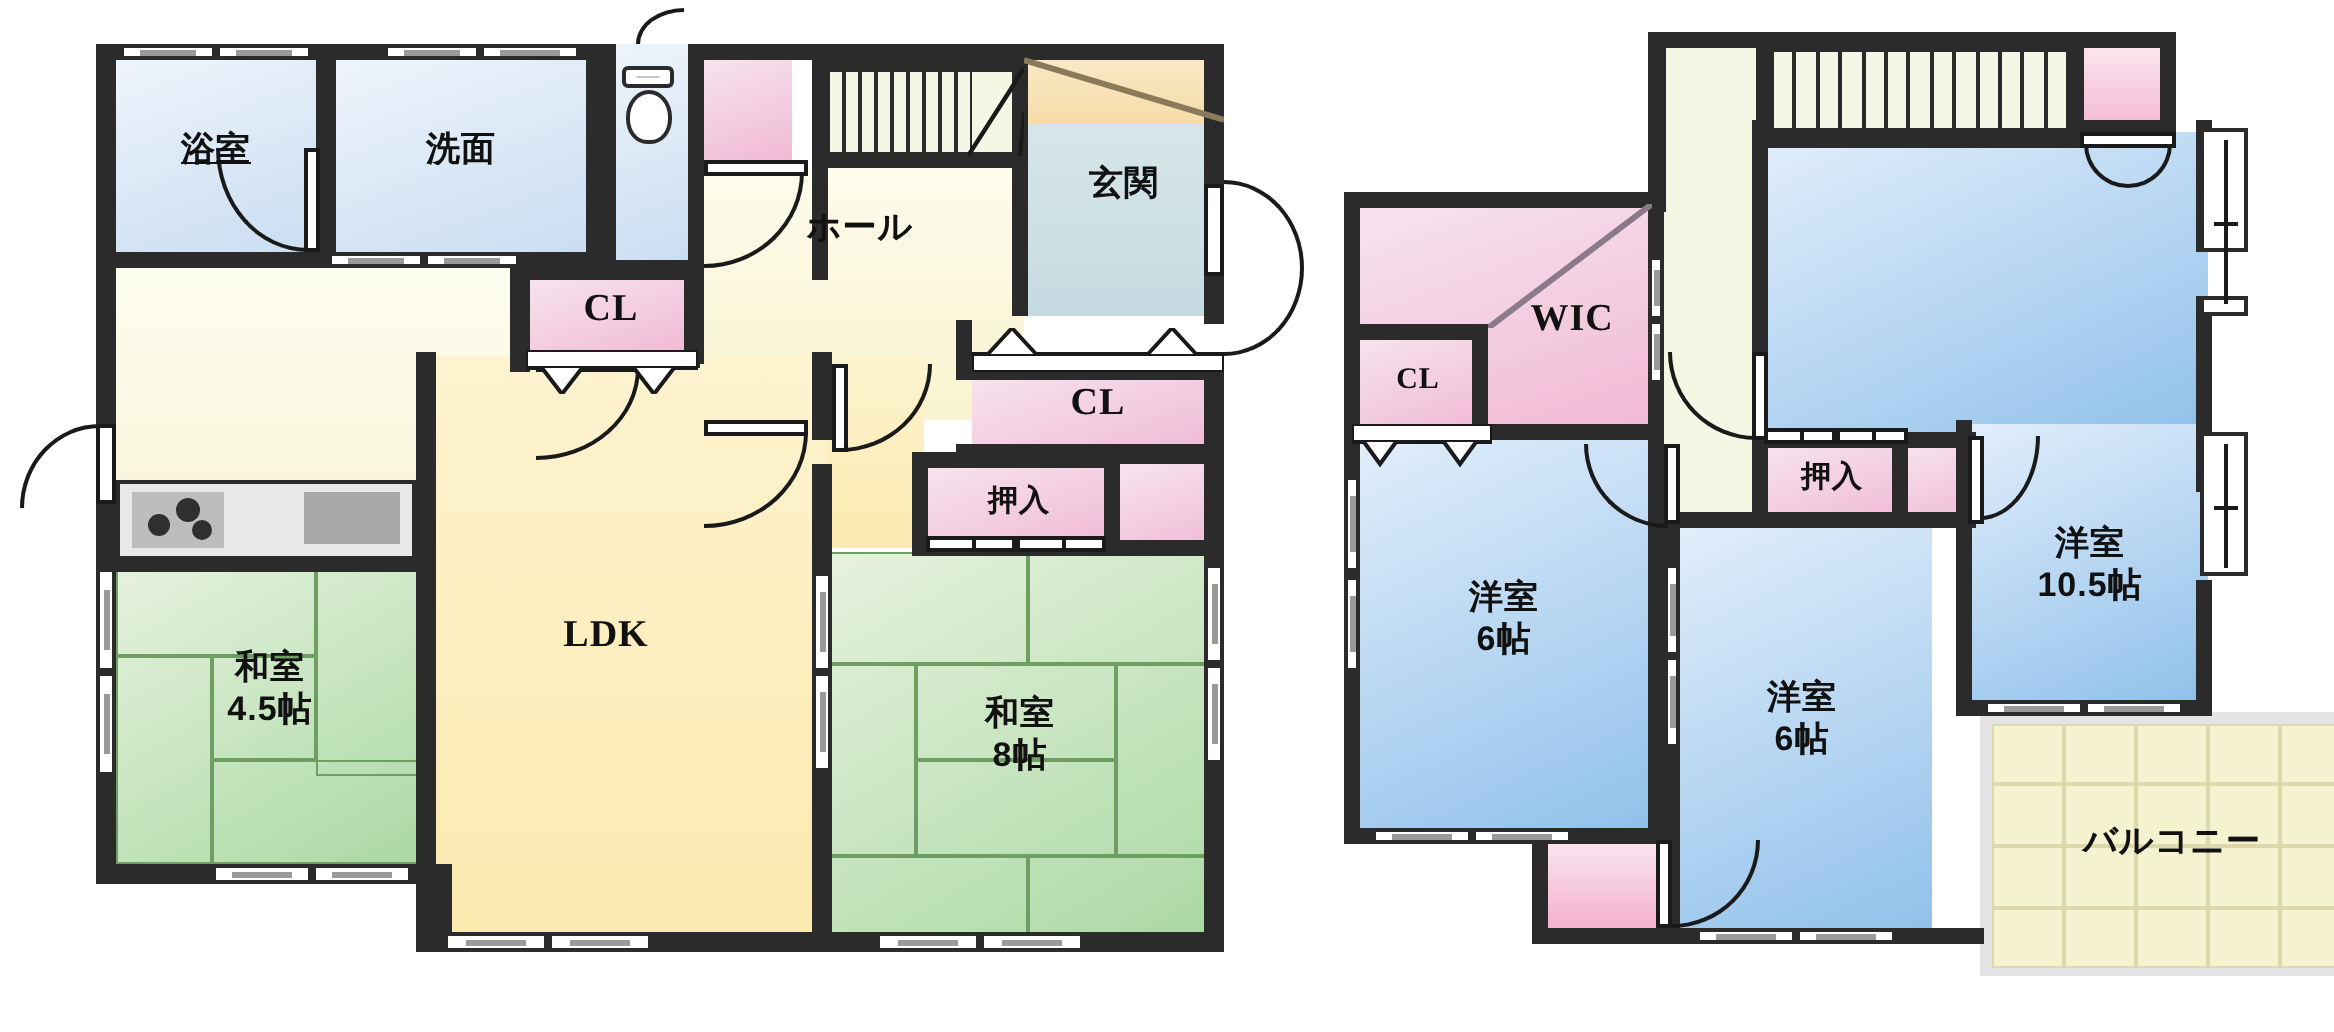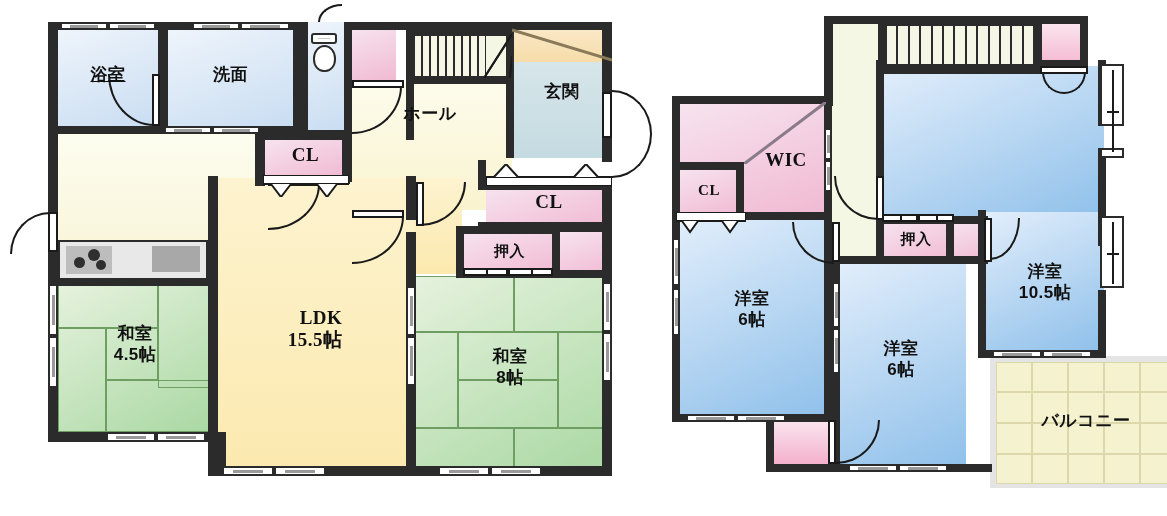--- a/index.html
+++ b/index.html
@@ -310,22 +310,21 @@
     <div class="slide" style="left:508px;top:268px;width:45px;height:8px;"></div>
 
     <div class="label lab-jp" style="left:58px;top:66px;width:100px;text-decoration:underline;">浴室</div>
     <div class="label lab-jp" style="left:168px;top:66px;width:125px;">洗面</div>
     <div class="label lab-jp" style="left:370px;top:105px;width:120px;">ホール</div>
     <div class="label lab-jp" style="left:512px;top:83px;width:100px;">玄関</div>
     <div class="label lab-lat" style="left:263px;top:145px;width:85px;">CL</div>
     <div class="label lab-lat" style="left:486px;top:192px;width:126px;">CL</div>
     <div class="label lab-jp-s" style="left:463px;top:243px;width:93px;">押入</div>
 
-    <div class="label lab-lat" style="left:236px;top:308px;width:170px;">LDK</div>
-    <div class="label lab-lat" style="left:230px;top:330px;width:170px;">15.5帖</div>
+    <div class="label lab-lat" style="left:218px;top:308px;width:170px;">LDK</div>
 
     <div class="label lab-jp" style="left:80px;top:325px;width:110px;">和室</div>
     <div class="label lab-jp" style="left:80px;top:346px;width:110px;">4.5帖</div>
 
     <div class="label lab-jp" style="left:450px;top:348px;width:120px;">和室</div>
     <div class="label lab-jp" style="left:450px;top:369px;width:120px;">8帖</div>
   </div>
 
   <div class="ab" style="left:660px;top:0;width:507px;height:492px;">
 

